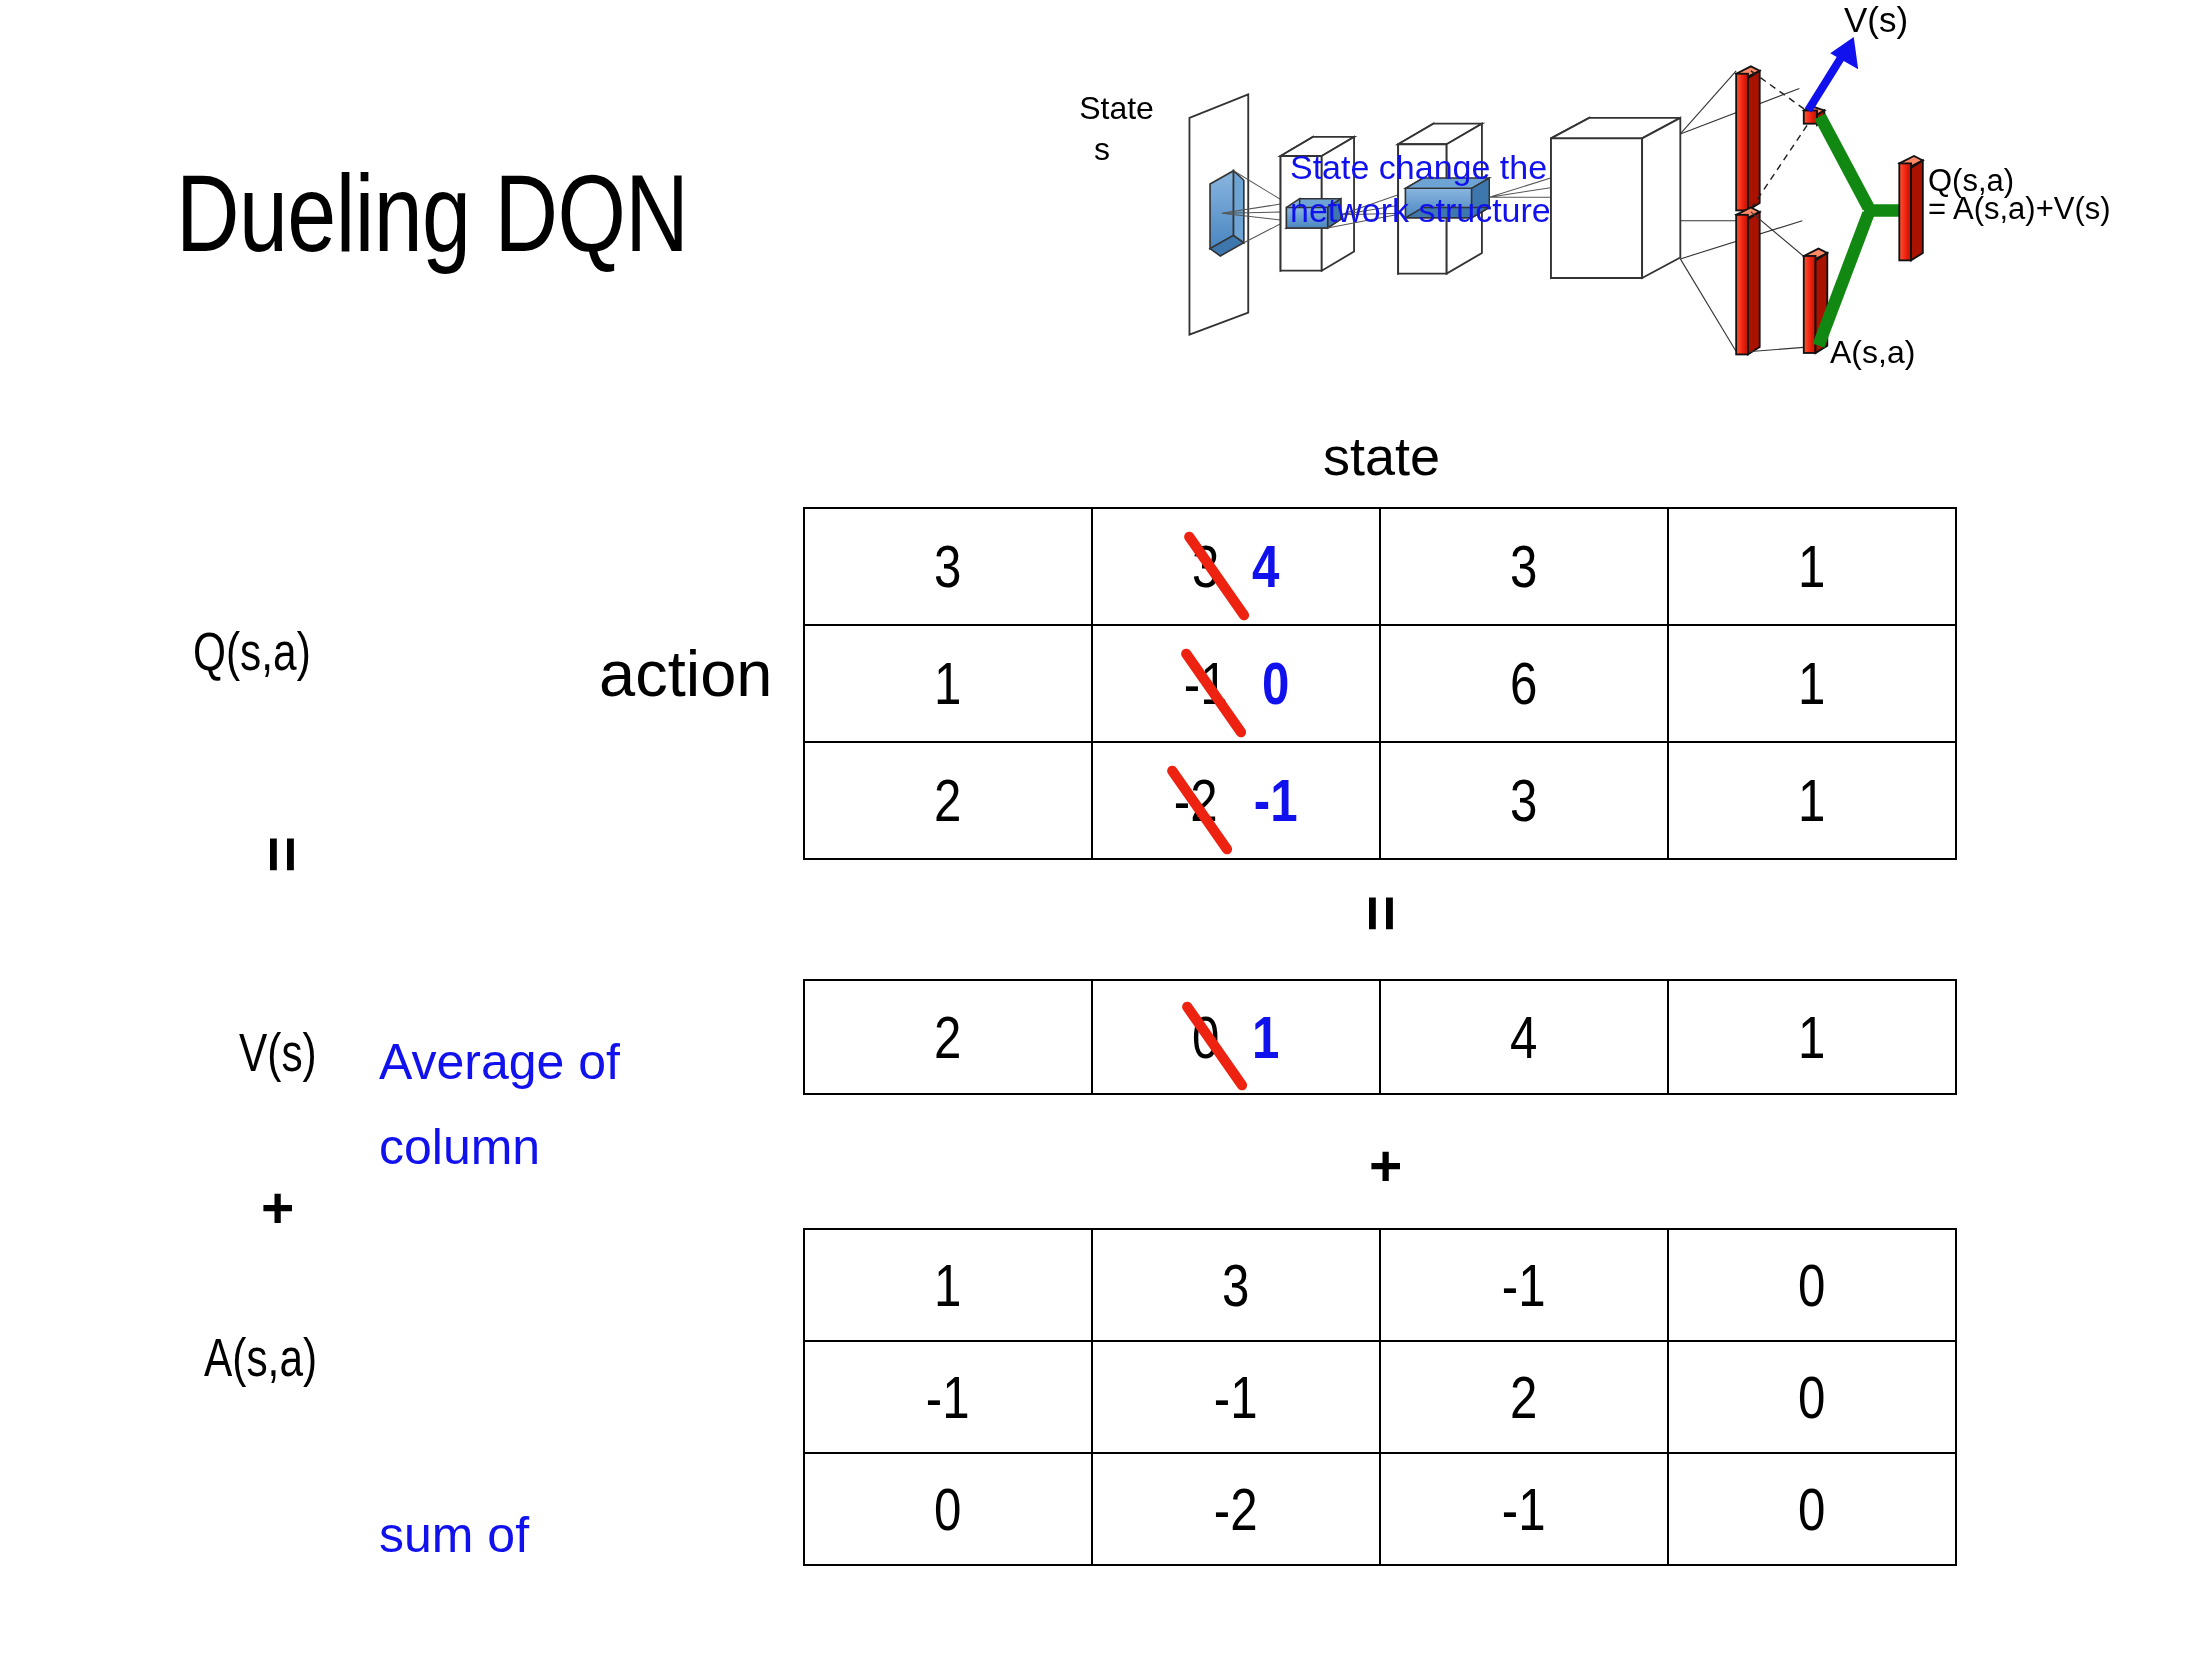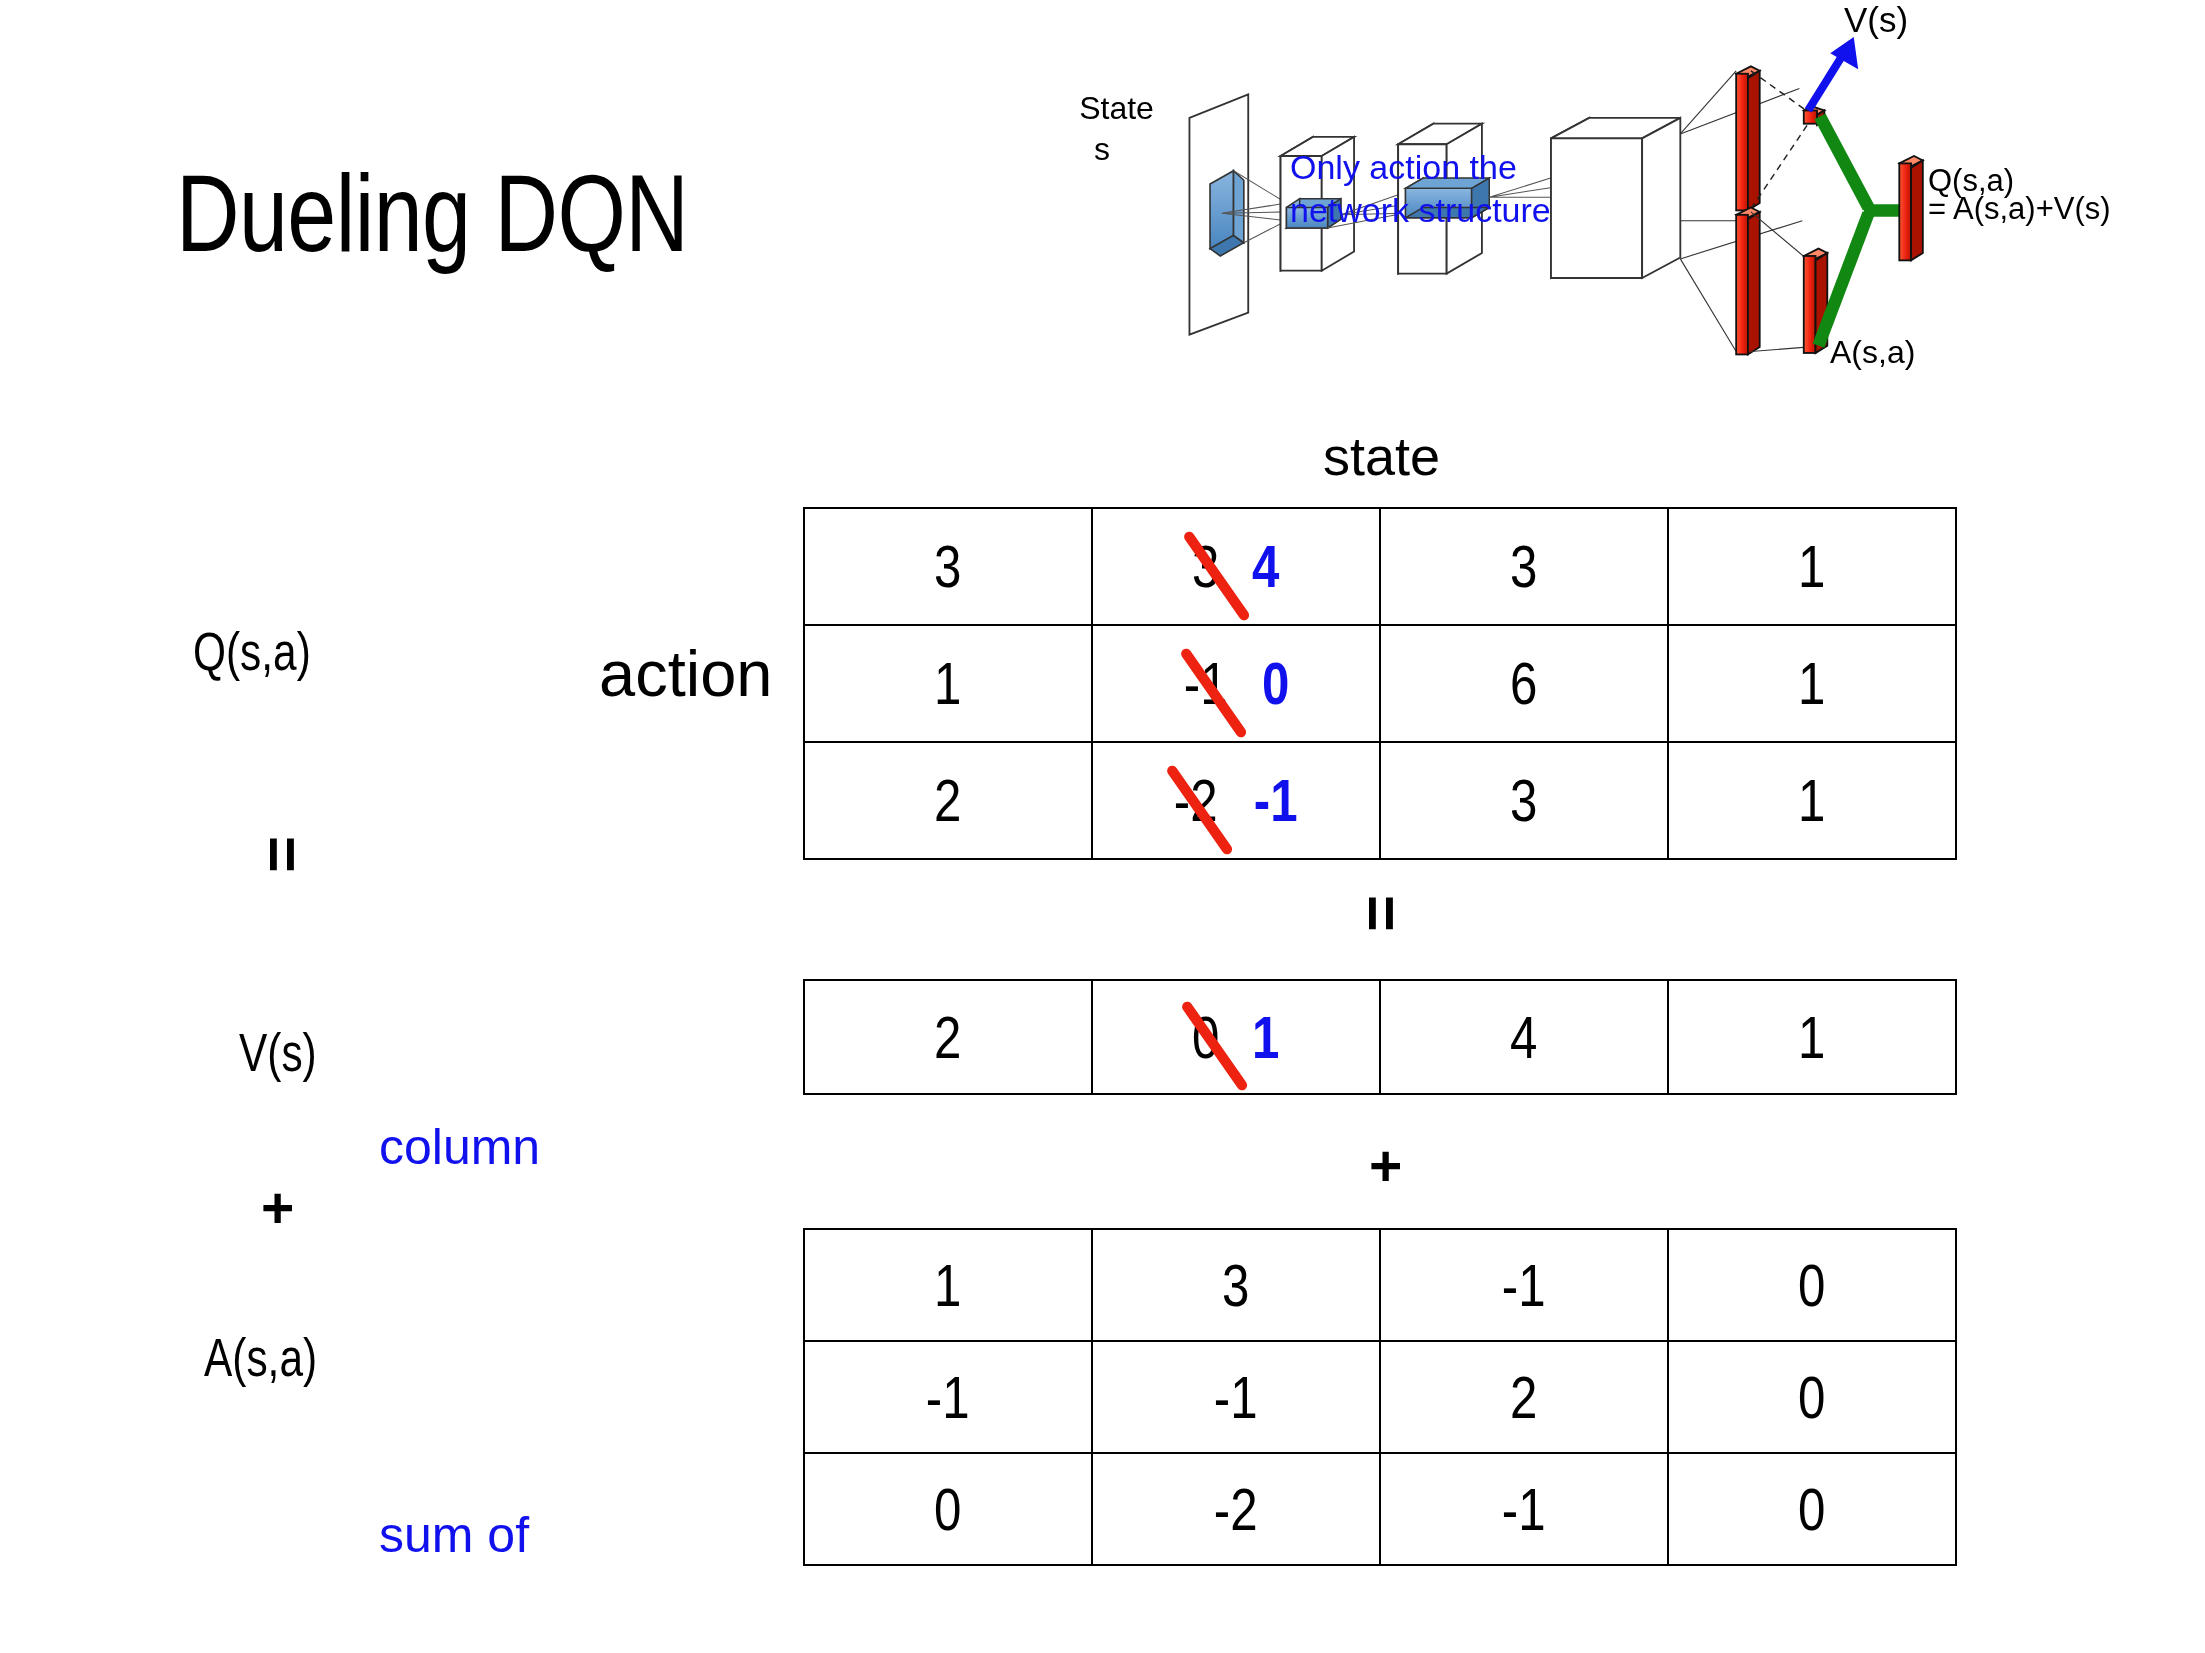--- a/index.html
+++ b/index.html
@@ -186,41 +186,42 @@
       <g stroke="#111" stroke-width="2.5">
         <path d="M1134,222 L1154,212 L1166,218 L1146,228 Z" fill="#ff8866"></path>
         <rect x="1134" y="222" width="16" height="132" fill="url(#redg)"></rect>
         <path d="M1150,228 L1166,218 L1166,344 L1150,354 Z" fill="#aa1200"></path>
       </g>
     </svg>
 
     <div class="dlabel" style="left:13.2px;top:90px;">State</div>
     <div class="dlabel" style="left:28px;top:131px;">s</div>
 
-    <div class="dblue" style="left:224px;top:147px;">Only action the</div>
+    <div class="dblue" style="left:224px;top:147px;">State change the</div>
     <div class="dblue" style="left:224px;top:184px;margin-top:6px;">network structure</div>
 
     <div class="dlabel" style="left:778px;top:0px;font-size:35px;">V(s)</div>
     <div class="dlabel" style="left:764px;top:334px;font-size:32px;">A(s,a)</div>
 
     <div class="dlabel sm" style="left:862px;top:163px;">Q(s,a)</div>
     <div class="dlabel sm" style="left:862px;top:191px;">= A(s,a)+V(s)</div>
   </div>
 
   <div class="statelabel">state</div>
   <div class="actionlabel">action</div>
 
   <div class="sidelabel" style="left:193px;top:621px;">
     <span class="narrow">Q(s,a)</span>
   </div>
   <div class="eqrot" style="left:257px;top:823px;width:51px;text-align:center;">=</div>
 
   <div class="sidelabel" style="left:239px;top:1022px;">
     <span class="narrow">V(s)</span>
   </div>
+  <div class="bluenote" style="left:379px;top:1029px;">Average of</div>
   <div class="bluenote" style="left:379px;top:1114px;">column</div>
 
   <div class="bigop" style="left:261px;top:1180px;">+</div>
 
   <div class="sidelabel" style="left:204px;top:1327px;">
     <span class="narrow">A(s,a)</span>
   </div>
   <div class="bluenote" style="left:379px;top:1502px;">sum of</div>
 
   <div class="eqrot" style="left:1356px;top:882px;width:51px;text-align:center;">=</div>

